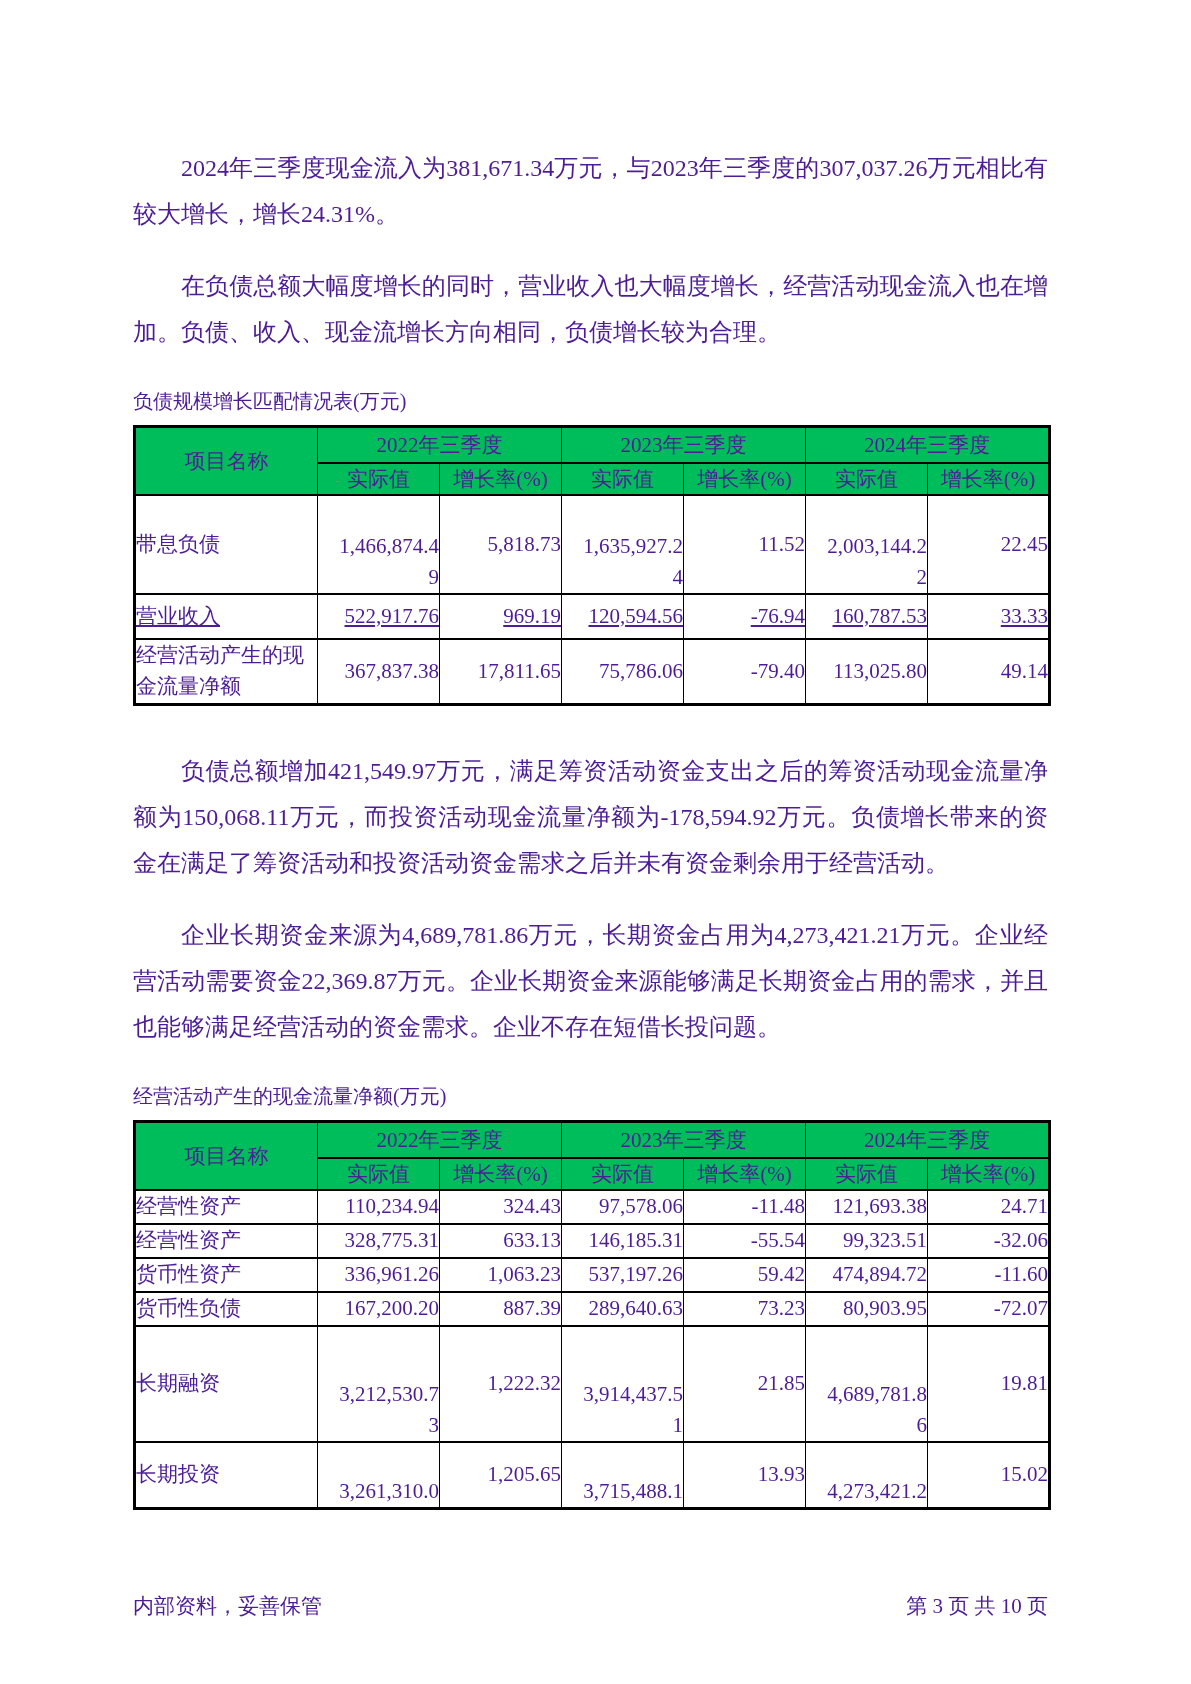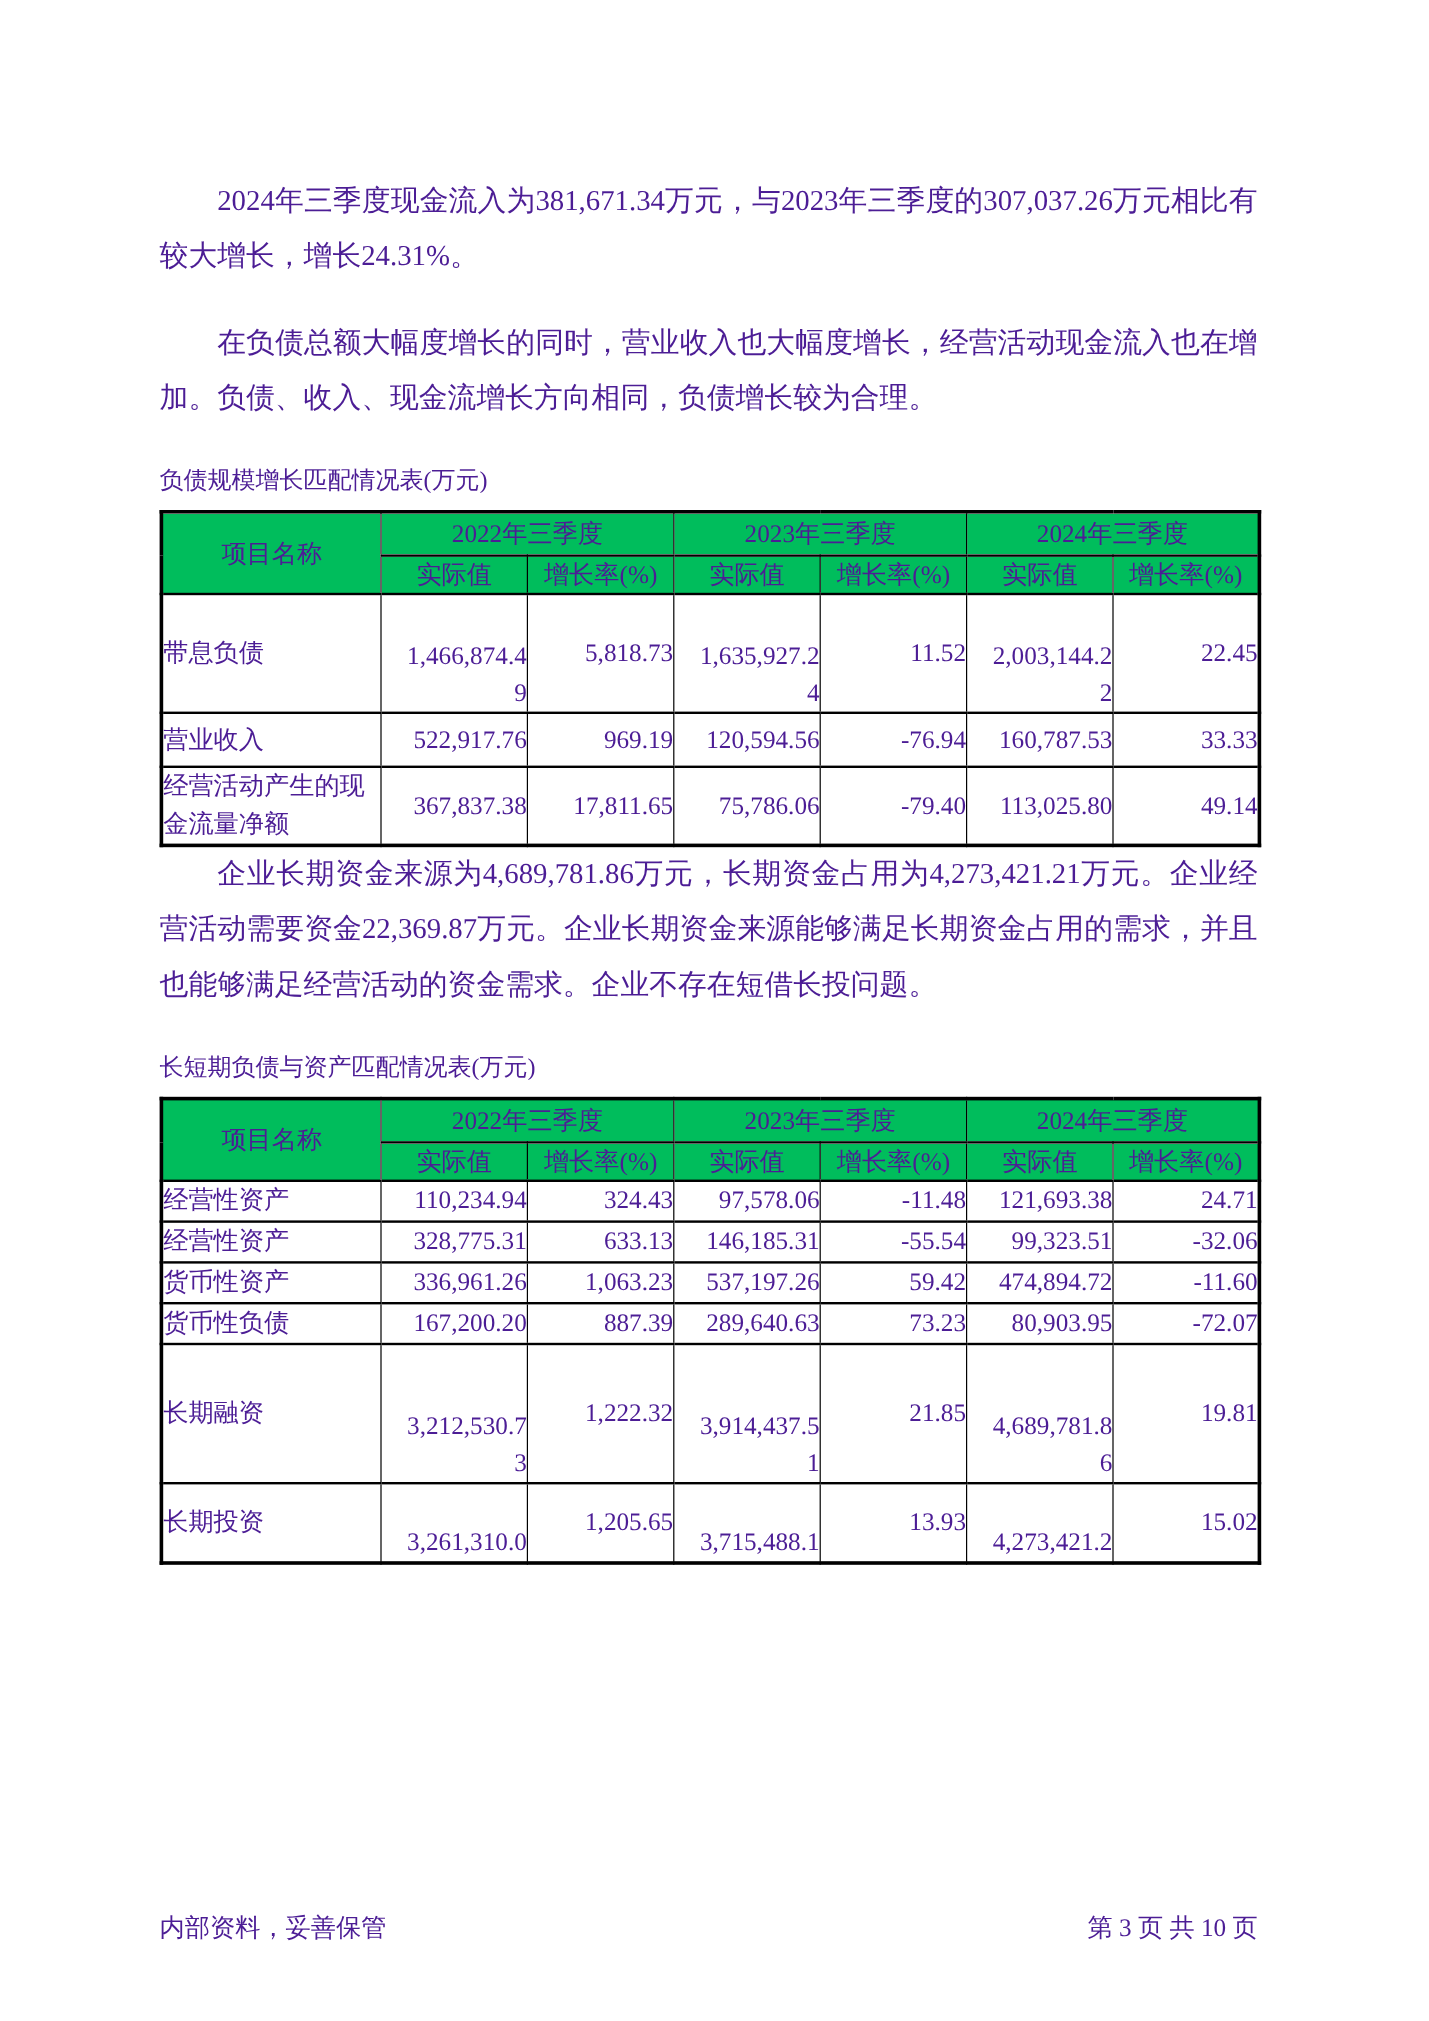--- a/index.html
+++ b/index.html
@@ -44,21 +44,21 @@
     overflow: hidden;
   }
   table.tbl th {
     background: var(--green, #00BD5C);
     font-weight: normal;
     text-align: center;
     vertical-align: middle;
   }
   tr.hr1 { height: 36px; }
   tr.hr2 { height: 32px; }
-  tr.r-std1 { height: 45px; }
+  tr.r-std1 { height: 45px; text-decoration: underline; }
   tr.r-std2 { height: 34px; }
   tr.r-tall1 { height: 99px; }
   tr.r-tall2 { height: 116px; }
   tr.r-wrap { height: 66px; }
   tr.r-clip { height: 67px; }
   td.lbl {
     text-align: left;
     vertical-align: middle;
     padding: 0 4px 0 12px;
     line-height: 31px;
@@ -182,23 +182,24 @@
         <td class="val">
             <div class="l1">113,025.80</div>
           </td>
         <td class="val">
             <div class="l1">49.14</div>
           </td>
       </tr>
     </tbody>
   </table>
 
+  <p class="para after-table">负债总额增加421,549.97万元，满足筹资活动资金支出之后的筹资活动现金流量净额为150,068.11万元，而投资活动现金流量净额为-178,594.92万元。负债增长带来的资金在满足了筹资活动和投资活动资金需求之后并未有资金剩余用于经营活动。</p>
   <p class="para">企业长期资金来源为4,689,781.86万元，长期资金占用为4,273,421.21万元。企业经营活动需要资金22,369.87万元。企业长期资金来源能够满足长期资金占用的需求，并且也能够满足经营活动的资金需求。企业不存在短借长投问题。</p>
 
-  <div class="tbl-title">长短期负债与资产匹配情况表(万元)</div>
+  <div class="tbl-title">经营活动产生的现金流量净额(万元)</div>
 
   <table class="tbl">
     <colgroup>
       <col style="width:183px">
       <col style="width:122px">
         <col style="width:122px">
       <col style="width:122px">
         <col style="width:122px">
       <col style="width:122px">
         <col style="width:122px">

